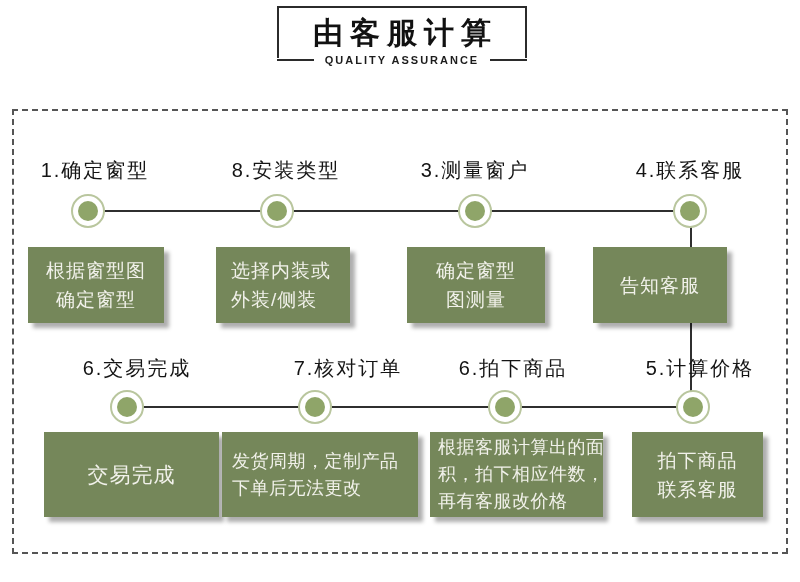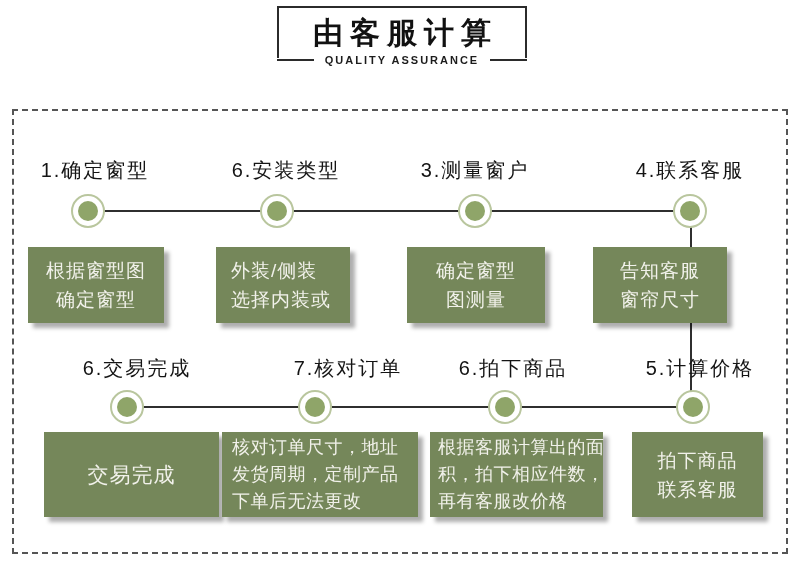--- a/index.html
+++ b/index.html
@@ -99,21 +99,21 @@
   <div class="qa-line"></div>
 </div>
 
 <div class="flow-panel"></div>
 
 <div class="connector" style="left:88px; top:210px; width:602px; height:1.5px;"></div>
 <div class="connector" style="left:690px; top:211px; width:1.5px; height:196px;"></div>
 <div class="connector" style="left:127px; top:406px; width:566px; height:1.5px;"></div>
 
 <div class="step-label" style="left:5px;  top:157px;">1.确定窗型</div>
-<div class="step-label" style="left:196px; top:157px;">6.安装类型</div>
+<div class="step-label" style="left:196px; top:157px;">8.安装类型</div>
 <div class="step-label" style="left:385px; top:157px;">3.测量窗户</div>
 <div class="step-label" style="left:600px; top:157px;">4.联系客服</div>
 
 <div class="node" style="left:71px;  top:194px;">
     <div class="node-dot"></div>
   </div>
 <div class="node" style="left:260px; top:194px;">
     <div class="node-dot"></div>
   </div>
 <div class="node" style="left:458px; top:194px;">
@@ -121,30 +121,29 @@
   </div>
 <div class="node" style="left:673px; top:194px;">
     <div class="node-dot"></div>
   </div>
 
 <div class="desc-box" style="left:28px; top:247px; width:136px; height:76px;">
   <div>根据窗型图</div>
   <div>确定窗型</div>
 </div>
 <div class="desc-box left-align" style="left:216px; top:247px; width:134px; height:76px;">
+  <div>选择内装或</div>
   <div>外装/侧装</div>
-  <div>选择内装或</div>
 </div>
 <div class="desc-box" style="left:407px; top:247px; width:138px; height:76px;">
   <div>确定窗型</div>
   <div>图测量</div>
 </div>
 <div class="desc-box" style="left:593px; top:247px; width:134px; height:76px;">
   <div>告知客服</div>
-  <div>窗帘尺寸</div>
 </div>
 
 <div class="step-label" style="left:47px;  top:355px;">6.交易完成</div>
 <div class="step-label" style="left:258px; top:355px;">7.核对订单</div>
 <div class="step-label" style="left:423px; top:355px;">6.拍下商品</div>
 <div class="step-label" style="left:610px; top:355px;">5.计算价格</div>
 
 <div class="node" style="left:110px; top:390px;">
     <div class="node-dot"></div>
   </div>
@@ -155,21 +154,20 @@
     <div class="node-dot"></div>
   </div>
 <div class="node" style="left:676px; top:390px;">
     <div class="node-dot"></div>
   </div>
 
 <div class="desc-box big-text" style="left:44px; top:432px; width:175px; height:85px;">
   <div>交易完成</div>
 </div>
 <div class="desc-box small left-align" style="left:222px; top:432px; width:196px; height:85px; padding-left:10px;">
-  <div>核对订单尺寸，地址</div>
   <div>发货周期，定制产品</div>
   <div>下单后无法更改</div>
 </div>
 <div class="desc-box small left-align" style="left:430px; top:432px; width:173px; height:85px; padding-left:8px;">
   <div>根据客服计算出的面</div>
   <div>积，拍下相应件数，</div>
   <div>再有客服改价格</div>
 </div>
 <div class="desc-box" style="left:632px; top:432px; width:131px; height:85px;">
   <div>拍下商品</div>

